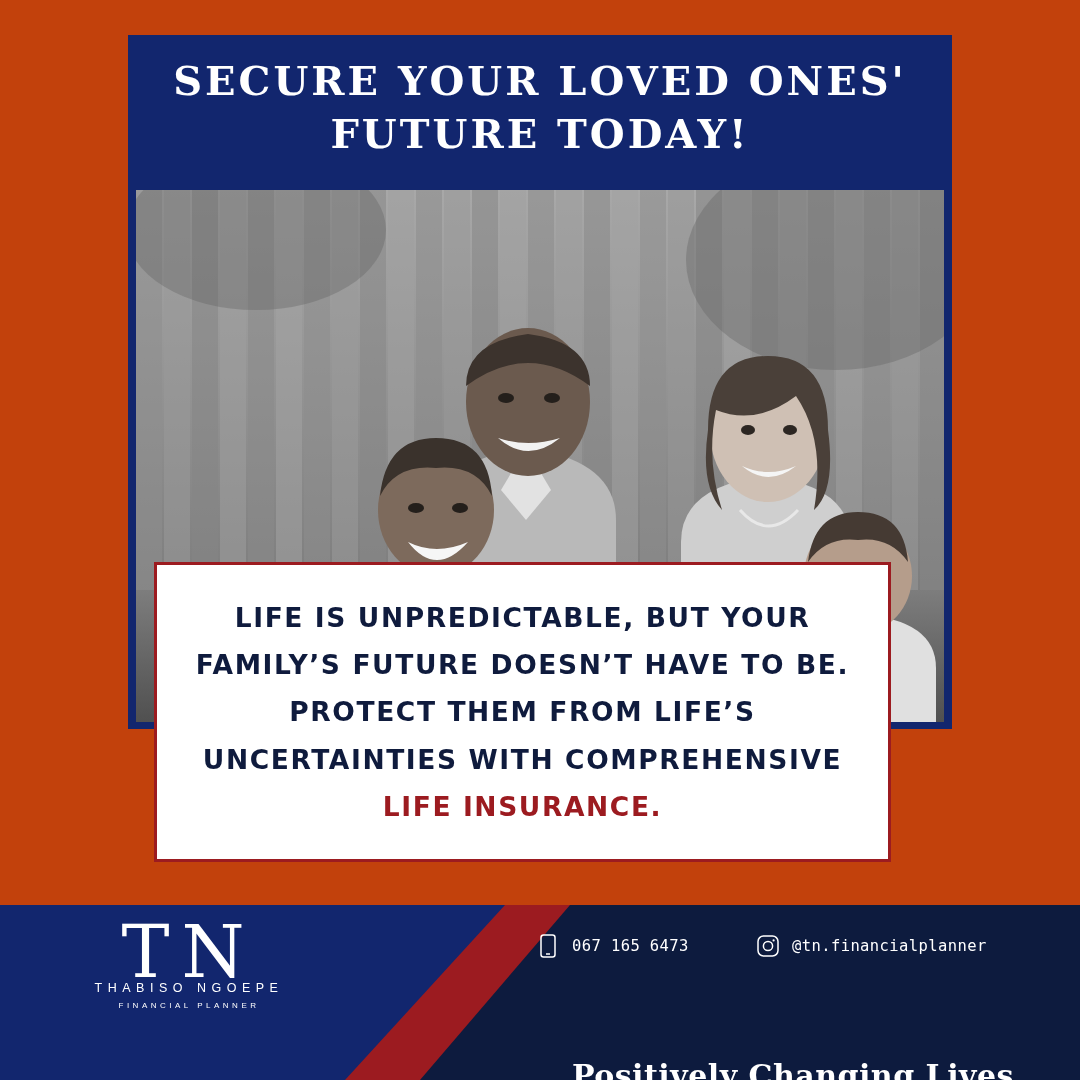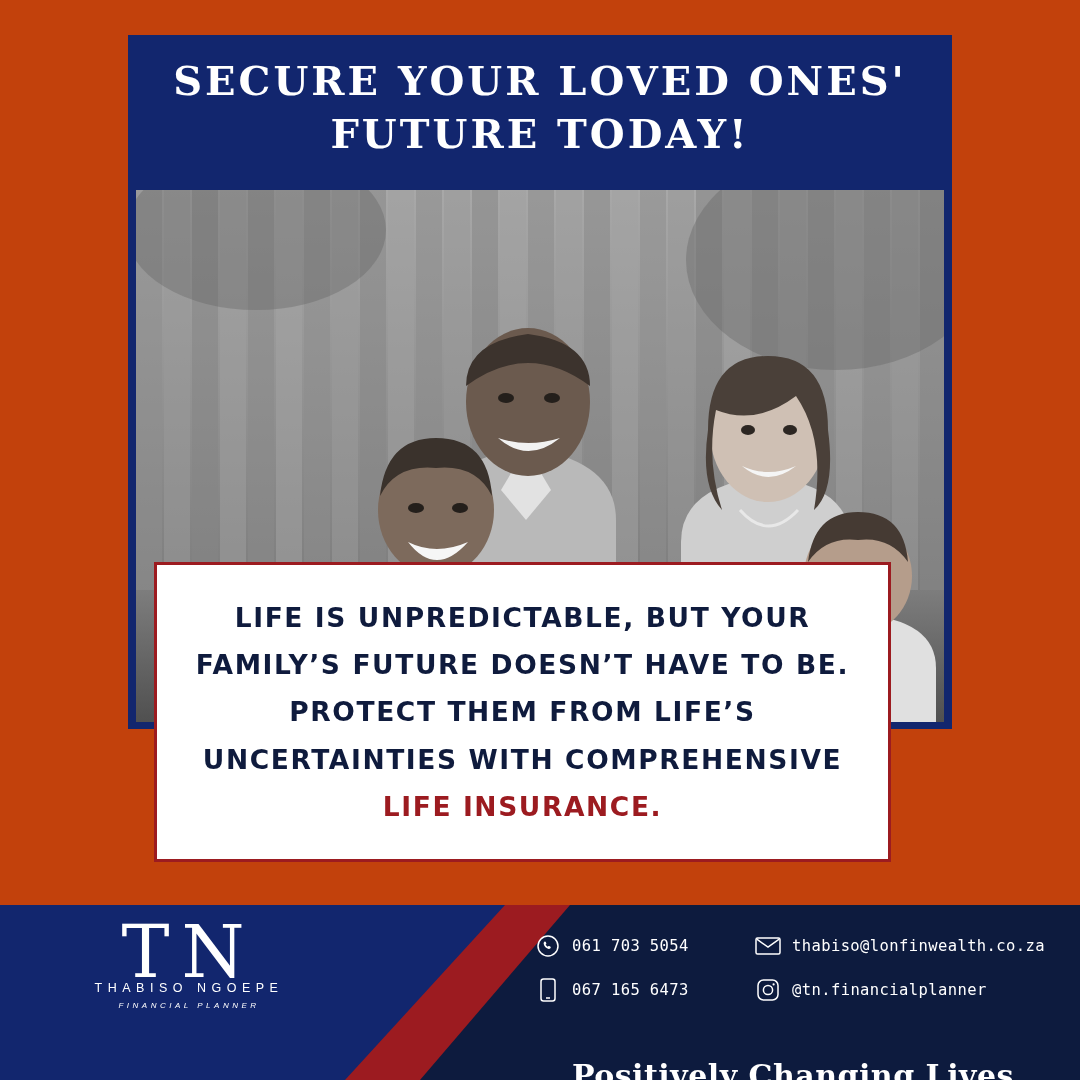--- a/index.html
+++ b/index.html
@@ -109,21 +109,20 @@
     text-transform:uppercase;
   }
   .logo-role{
     position:absolute;left:0;top:78px;width:290px;
     font-family:"Liberation Sans", sans-serif;
     font-size:8px;
     letter-spacing:3.5px;
     color:#ffffff;
     text-align:center;
     text-transform:uppercase;
-    font-style:italic;
   }
 
   
   .contacts{
     position:absolute;left:535px;top:28px;width:510px;
   }
   .contact-row{display:flex;align-items:center;margin-bottom:18px;}
   .contact-item{display:flex;align-items:center;color:#ffffff;}
   .contact-item.phone{width:220px;}
   .contact-icon{
@@ -261,40 +260,20 @@
     <div class="footer-stripe-red"></div>
     <div class="footer-stripe-blue"></div>
 
     <div class="logo">
       <div class="logo-mark">TN</div>
       <div class="logo-name">THABISO NGOEPE</div>
       <div class="logo-role">FINANCIAL PLANNER</div>
     </div>
 
     <div class="contacts">
-      <div class="contact-row">
-        <div class="contact-item phone">
-          <span class="contact-icon">
-            <svg width="24" height="24" viewBox="0 0 24 24" fill="none" stroke="#ffffff" stroke-width="1.5">
-              <circle cx="12" cy="12" r="10"></circle>
-              <path d="M8.6 7.6c.5-.2 1 0 1.2.5l.5 1.1c.1.4 0 .8-.3 1l-.4.3c.4 1 1.2 1.8 2.2 2.3l.3-.4c.2-.3.6-.4 1-.3l1.1.5c.5.2.7.7.5 1.2-.3.8-1.1 1.3-2 1.1-2.5-.5-4.5-2.5-5-5-.2-.9.2-1.8 1-2.3z" fill="#ffffff" stroke="none"></path>
-            </svg>
-          </span>
-          <span class="contact-text">061 703 5054</span>
-        </div>
-        <div class="contact-item">
-          <span class="contact-icon">
-            <svg width="26" height="20" viewBox="0 0 26 20" fill="none" stroke="#ffffff" stroke-width="1.5">
-              <rect x="1" y="2" width="24" height="16" rx="1.5"></rect>
-              <path d="M1.8 3.2 13 11.2 24.2 3.2"></path>
-            </svg>
-          </span>
-          <span class="contact-text">thabiso@lonfinwealth.co.za</span>
-        </div>
-      </div>
 
       <div class="contact-row">
         <div class="contact-item phone">
           <span class="contact-icon">
             <svg width="16" height="24" viewBox="0 0 16 24" fill="none" stroke="#ffffff" stroke-width="1.5">
               <rect x="1" y="1" width="14" height="22" rx="2.5"></rect>
               <line x1="6" y1="20" x2="10" y2="20"></line>
             </svg>
           </span>
           <span class="contact-text">067 165 6473</span>

